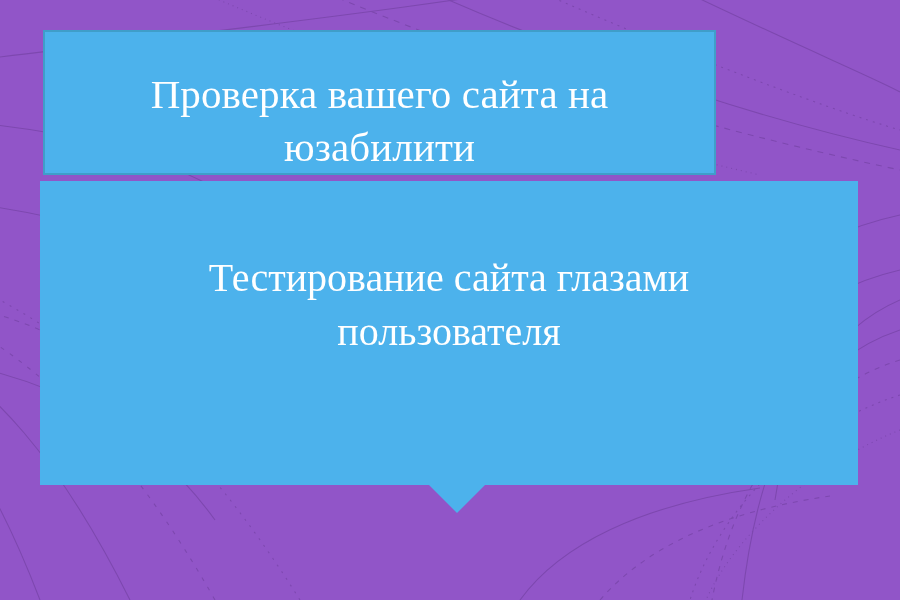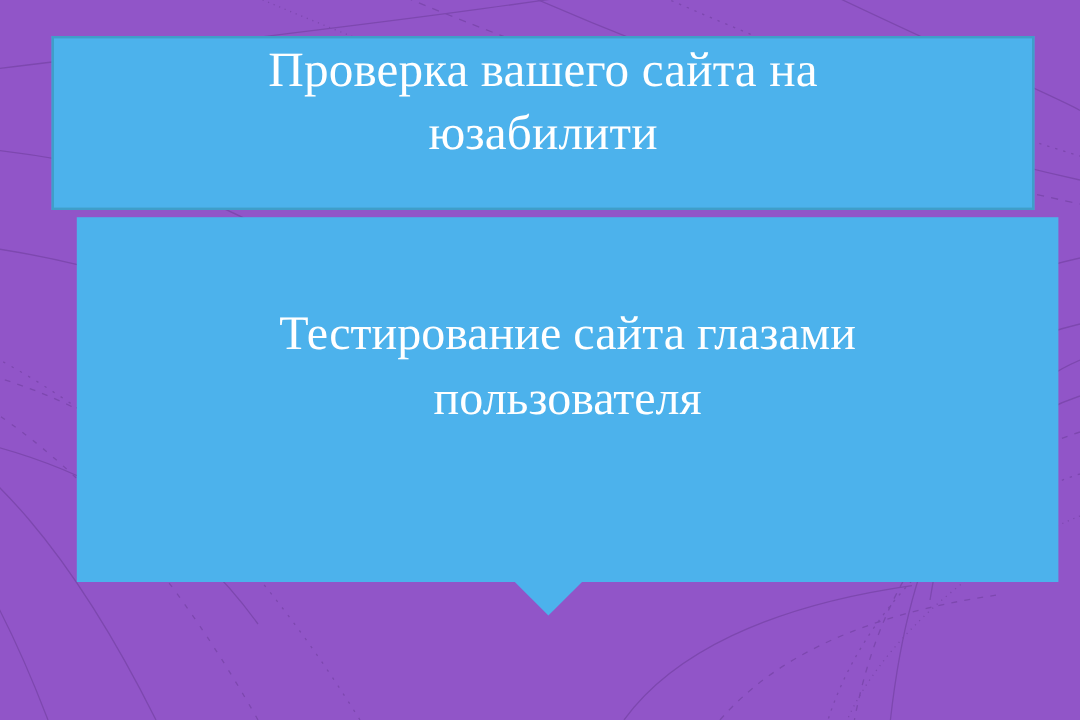--- a/index.html
+++ b/index.html
@@ -29,27 +29,27 @@
     width: 900px;
     height: 600px;
     pointer-events: none;
   }
 
   
   #title-card {
     position: absolute;
     left: 43px;
     top: 30px;
-    width: 819px;
+    width: 673px;
     height: 145px;
     box-sizing: border-box;
     background: #4cb2ec;
     border: 2px solid #3f9ec9;
     display: flex;
-    align-items: flex-start;
+    align-items: flex-end;
     justify-content: center;
   }
 
   #title-text {
     color: #ffffff;
     font-size: 41px;
     line-height: 1.28;
     text-align: center;
     letter-spacing: 0.1px;
     padding: 0 26px;
@@ -60,21 +60,20 @@
   #body-card {
     position: absolute;
     left: 40px;
     top: 181px;
     width: 818px;
     height: 304px;
     background: #4cb2ec;
     display: flex;
     align-items: flex-start;
     justify-content: center;
-    margin-left: 24px;
   }
 
   #body-text {
     color: #ffffff;
     font-size: 40px;
     line-height: 1.35;
     text-align: center;
     padding: 70px 40px 0 40px;
     white-space: pre-line;
   }

